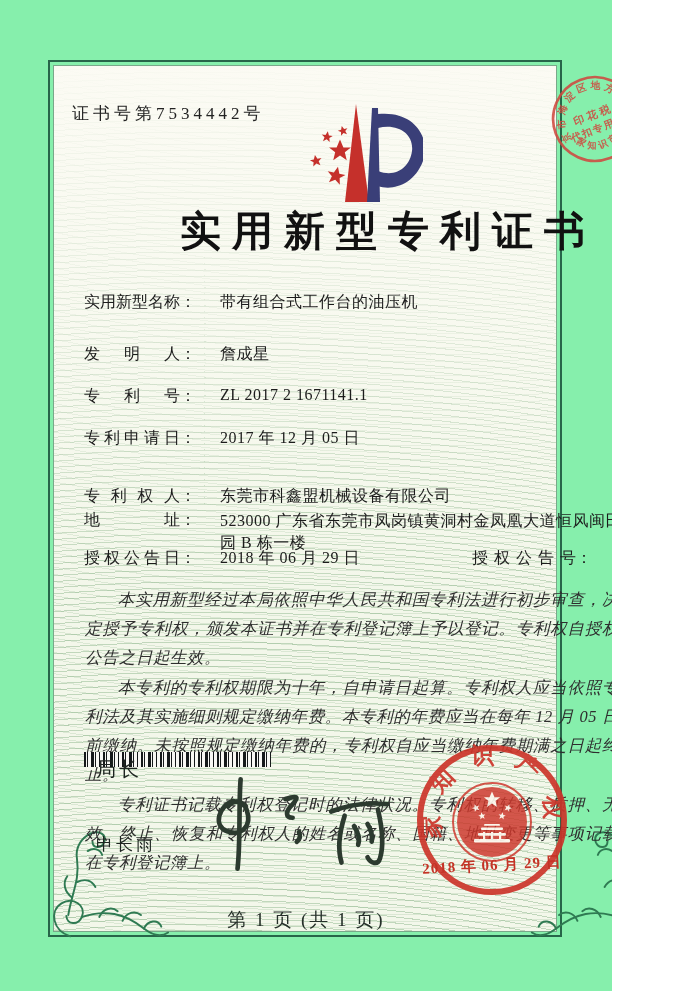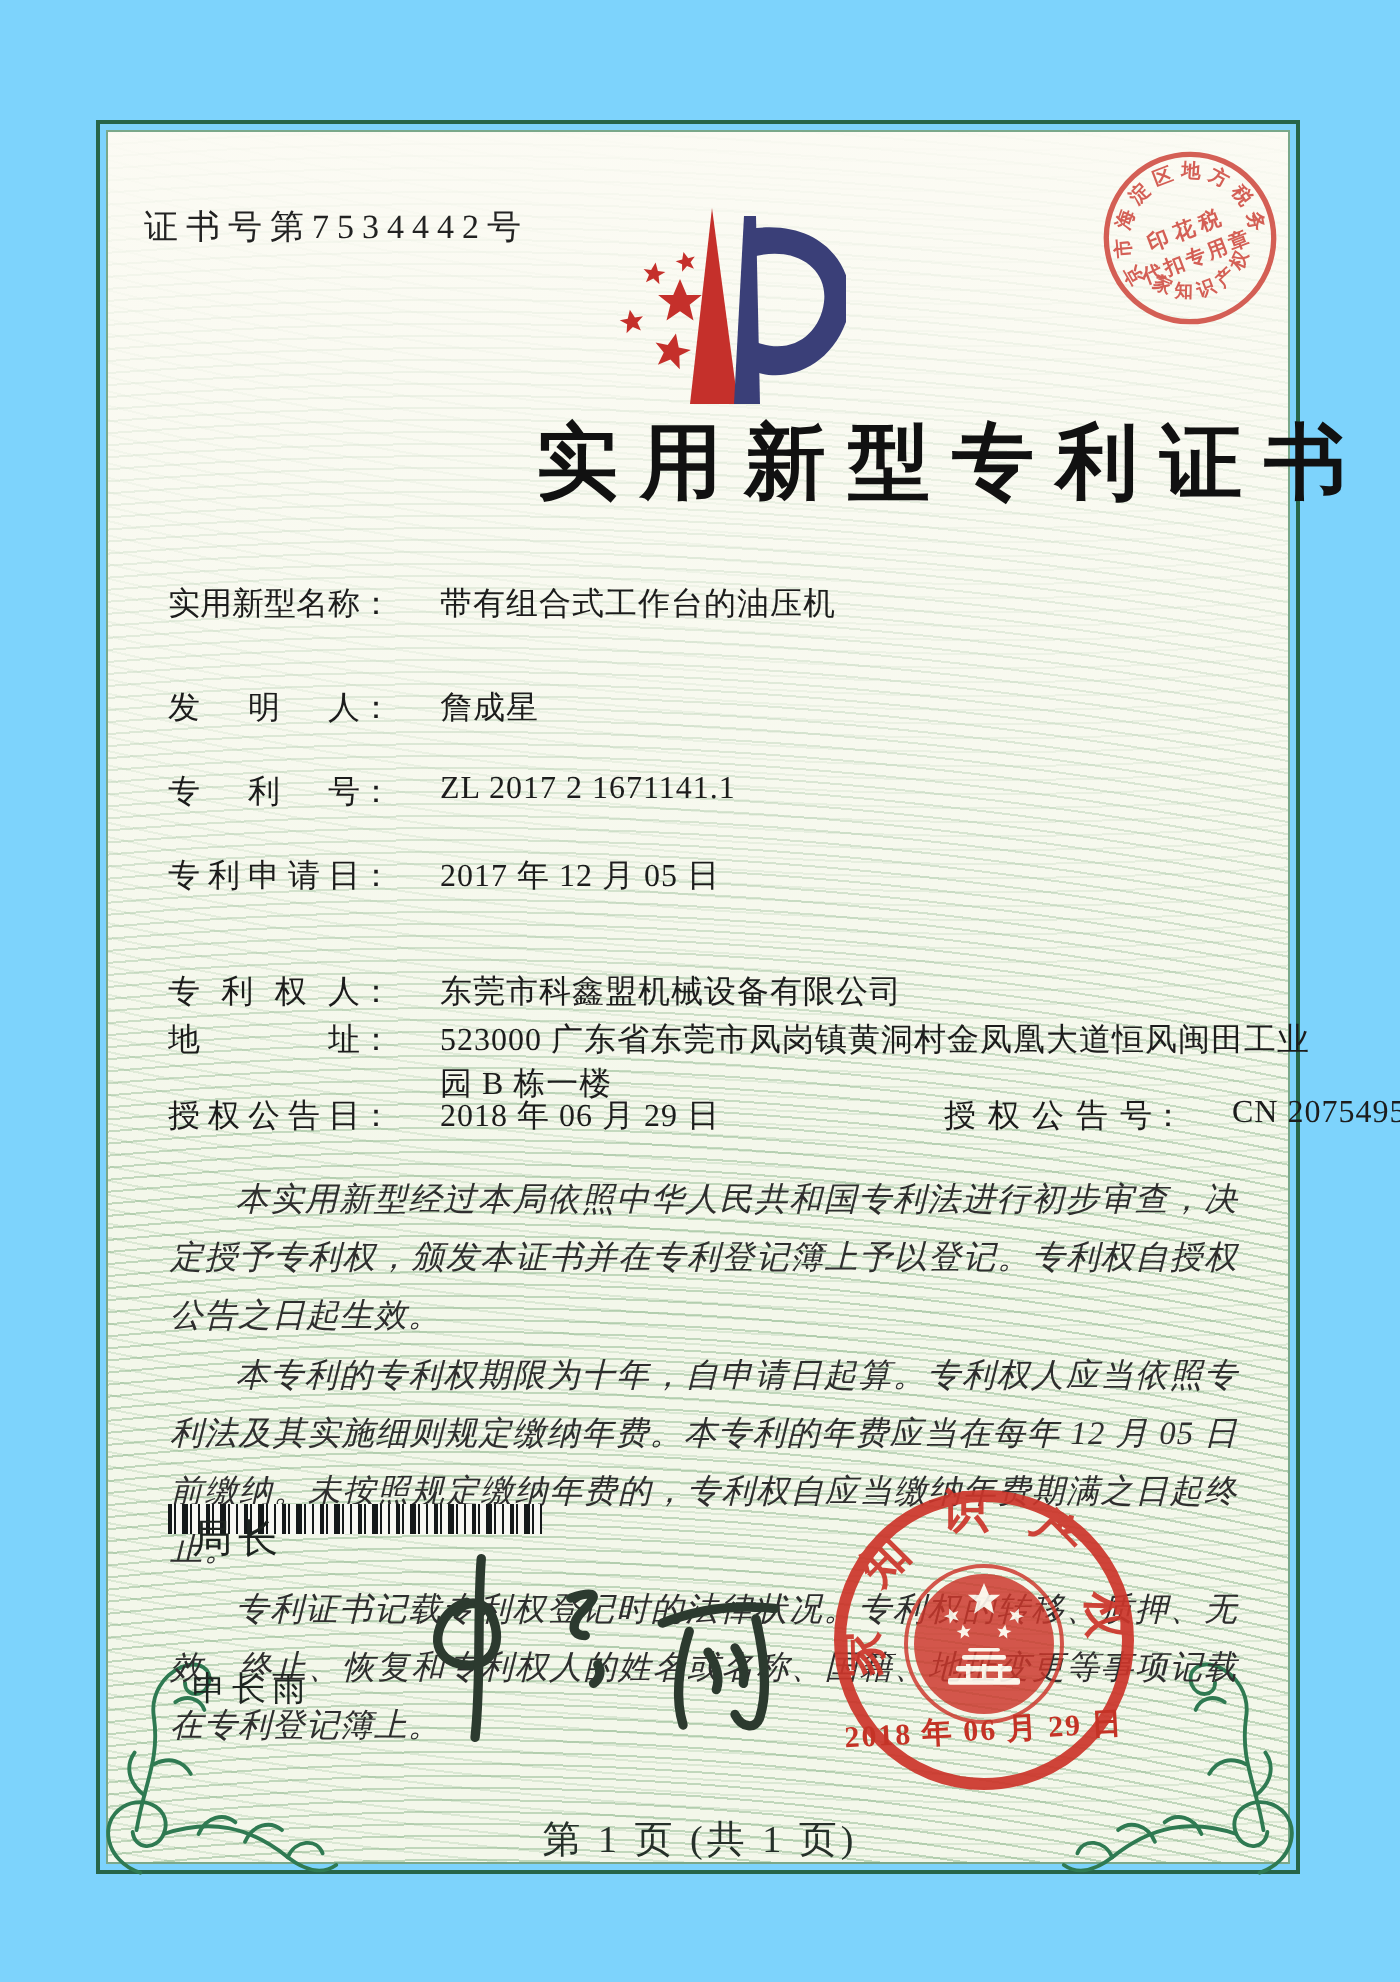--- a/index.html
+++ b/index.html
@@ -1,18 +1,18 @@
 <!DOCTYPE html>
 <html><head>
 <meta charset="utf-8">
 <style>
   html,body{margin:0;padding:0;}
   .page{
-    position:relative;width:700px;height:991px;overflow:hidden;
-    background:#7dd3fc;
+    position:relative;width:612px;height:991px;overflow:hidden;
+    background:#86efac;
     font-family:"Liberation Serif","DejaVu Serif",serif;
     color:#1c1c1c;
   }
   .frame-outer{
     position:absolute;left:48px;top:60px;right:50px;bottom:54px;
     border:2px solid #276549;z-index:2;pointer-events:none;
   }
   .frame-inner{
     position:absolute;left:53px;top:65px;right:55px;bottom:59px;
     border:1px solid #7aa88a;z-index:1;

